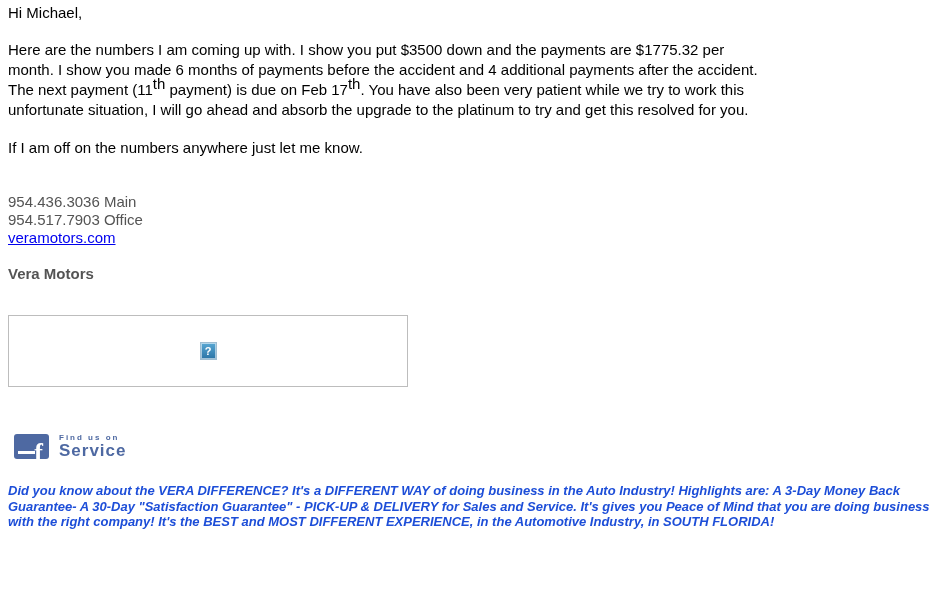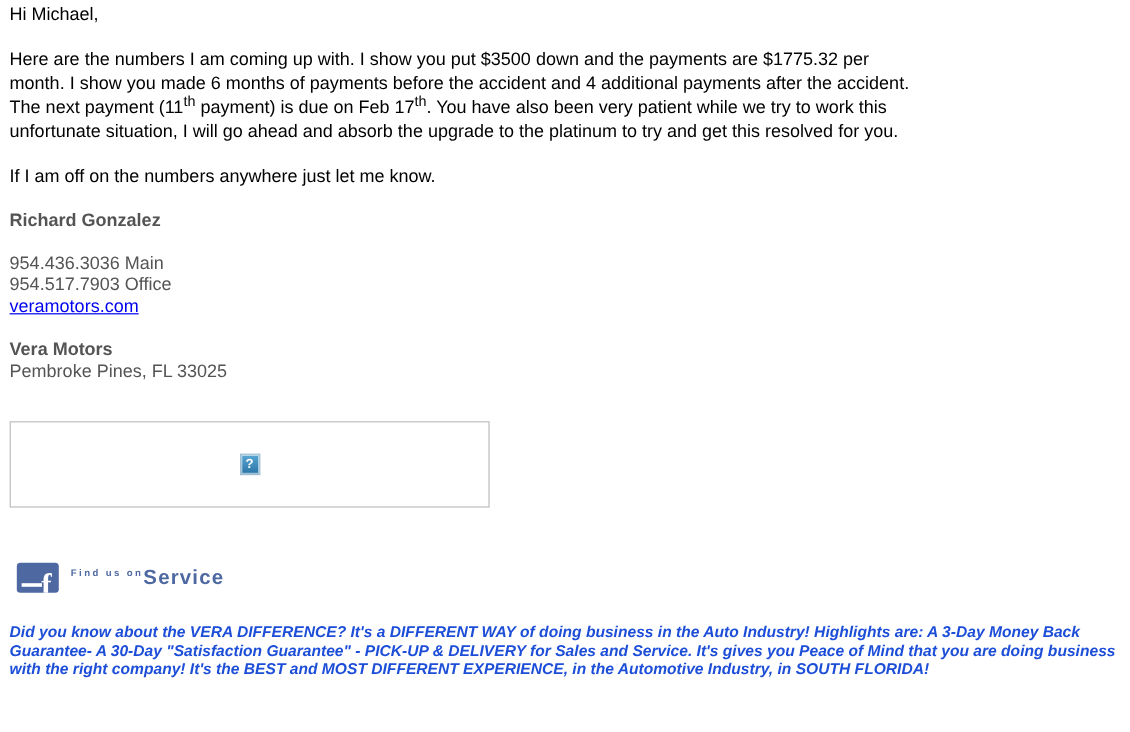--- a/index.html
+++ b/index.html
@@ -8,21 +8,21 @@
     width: 942px; height: 610px;
     font-family: "Liberation Sans", sans-serif;
     color: #000000;
     overflow: hidden;
   }
   .email-wrap { padding: 3px 8px 0 8px; width: 768px; }
 
   .line { font-size: 15px; line-height: 19px; }
   .para { font-size: 15px; line-height: 20px; }
   .blank { height: 18px; }
-  sup { font-size: 12px; vertical-align: super; line-height: 0; }
+  sup { font-size: 15px; vertical-align: super; line-height: 0; }
 
   .sig-line { font-size: 15px; line-height: 18px; color: #545454; }
   .sig-bold { font-weight: bold; }
   a.site-link {
     color: #0000EE; text-decoration: underline;
     font-size: 15px; line-height: 18px; cursor: pointer; margin-top: 20px;
   }
 
   .img-box {
     margin-top: 32px;
@@ -56,21 +56,21 @@
   .fb-square .fb-f {
     position: absolute; right: 6px; bottom: -7px;
     color: #ffffff; font-weight: bold; font-size: 26px;
     font-family: "Liberation Serif", serif;
     line-height: 1;
   }
   .fb-square .fb-bar {
     position: absolute; left: 4px; bottom: 5px;
     width: 17px; height: 3px; background: #ffffff;
   }
-  .fb-text { margin-left: 10px; display: flex; flex-direction: row; }
+  .fb-text { margin-left: 10px; display: flex; flex-direction: column; }
   .fb-small {
     font-size: 8px; font-weight: bold; letter-spacing: 2px;
     color: #4e69a2; line-height: 9px;
   }
   .fb-big {
     font-size: 17px; font-weight: bold; letter-spacing: 1px;
     color: #4e69a2; line-height: 18px;
   }
 
   .footer-disclaimer {
@@ -89,28 +89,26 @@
   <div class="line">Hi Michael,</div>
   <div class="blank"></div>
 
   <div class="para"><span>Here are the numbers I am coming up with. I show you put $3500 down and the payments are $1775.32 per month. I show you made 6 months of payments before the accident and 4 additional payments after the accident. The next payment (11</span><sup>th</sup><span> payment) is due on Feb 17</span><sup>th</sup><span>. You have also been very patient while we try to work this unfortunate situation, I will go ahead and absorb the upgrade to the platinum to try and get this resolved for you.</span></div>
 
   <div class="blank"></div>
   <div class="line">If I am off on the numbers anywhere just let me know.</div>
   <div class="blank"></div>
 
   <div>
-    <div class="sig-line sig-bold">Richard Gonzalez</div>
     <div class="blank"></div>
     <div class="sig-line">954.436.3036 Main</div>
     <div class="sig-line">954.517.7903 Office</div>
     <div class="sig-line"><a href="#" class="site-link">veramotors.com</a></div>
     <div class="blank"></div>
     <div class="sig-line sig-bold">Vera Motors</div>
-    <div class="sig-line">Pembroke Pines, FL 33025</div>
   </div>
 
   <div class="img-box">
     <span class="qicon">?</span>
   </div>
 
   <a href="#" class="fb-badge">
     <span class="fb-square">
       <span class="fb-bar"></span>
       <span class="fb-f">f</span>

